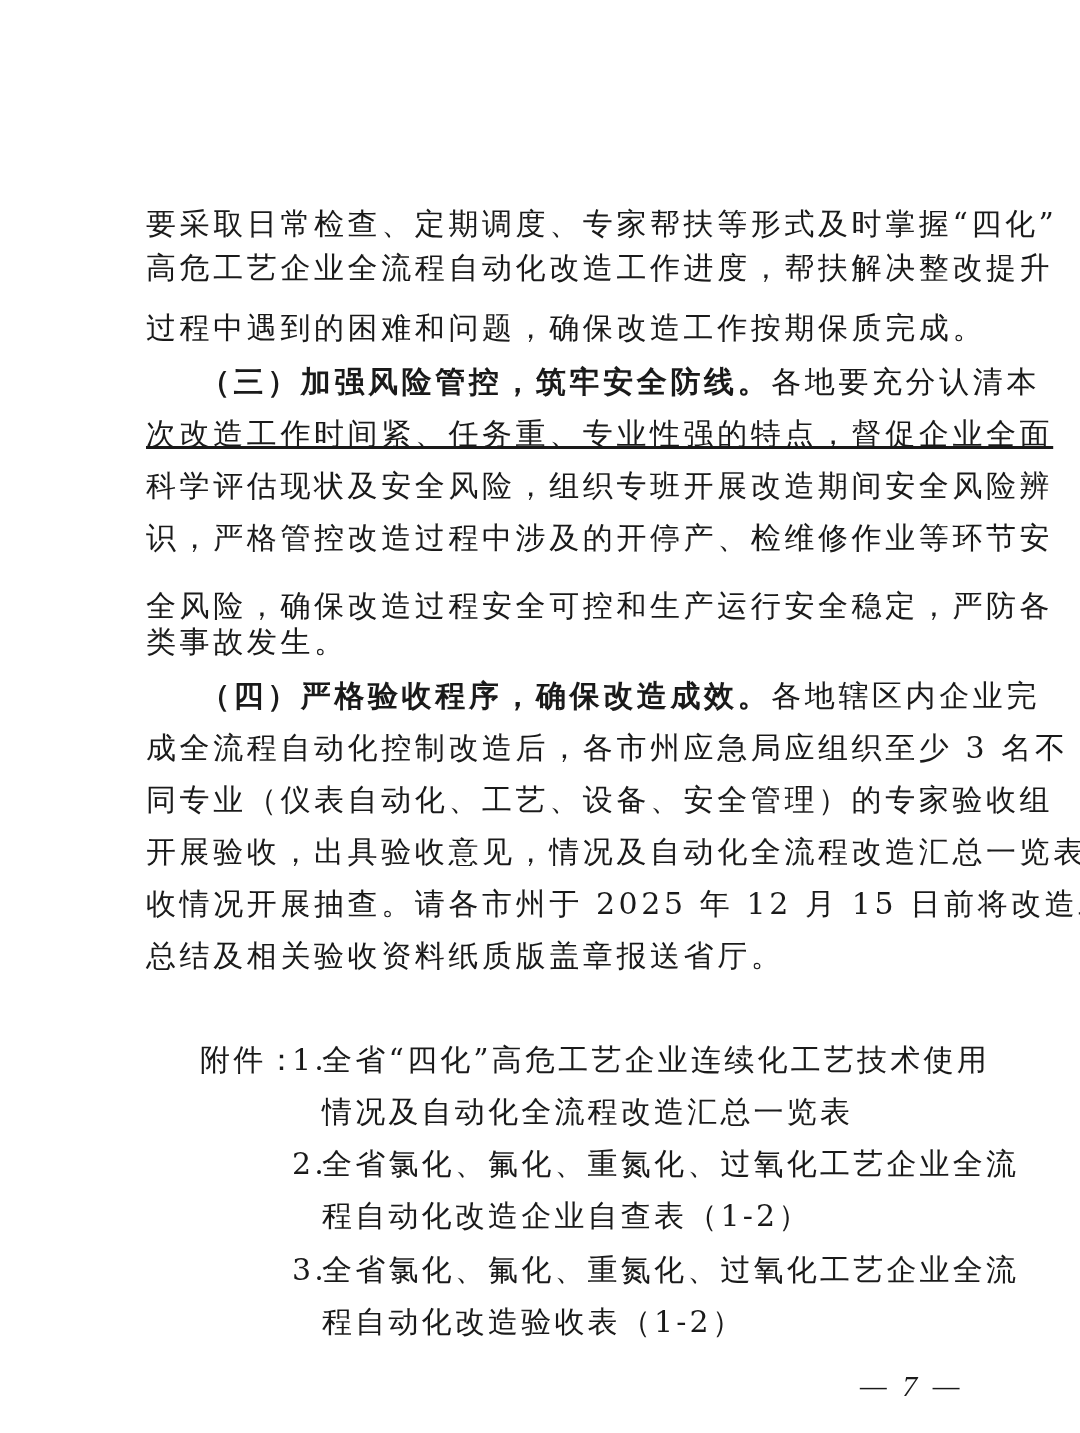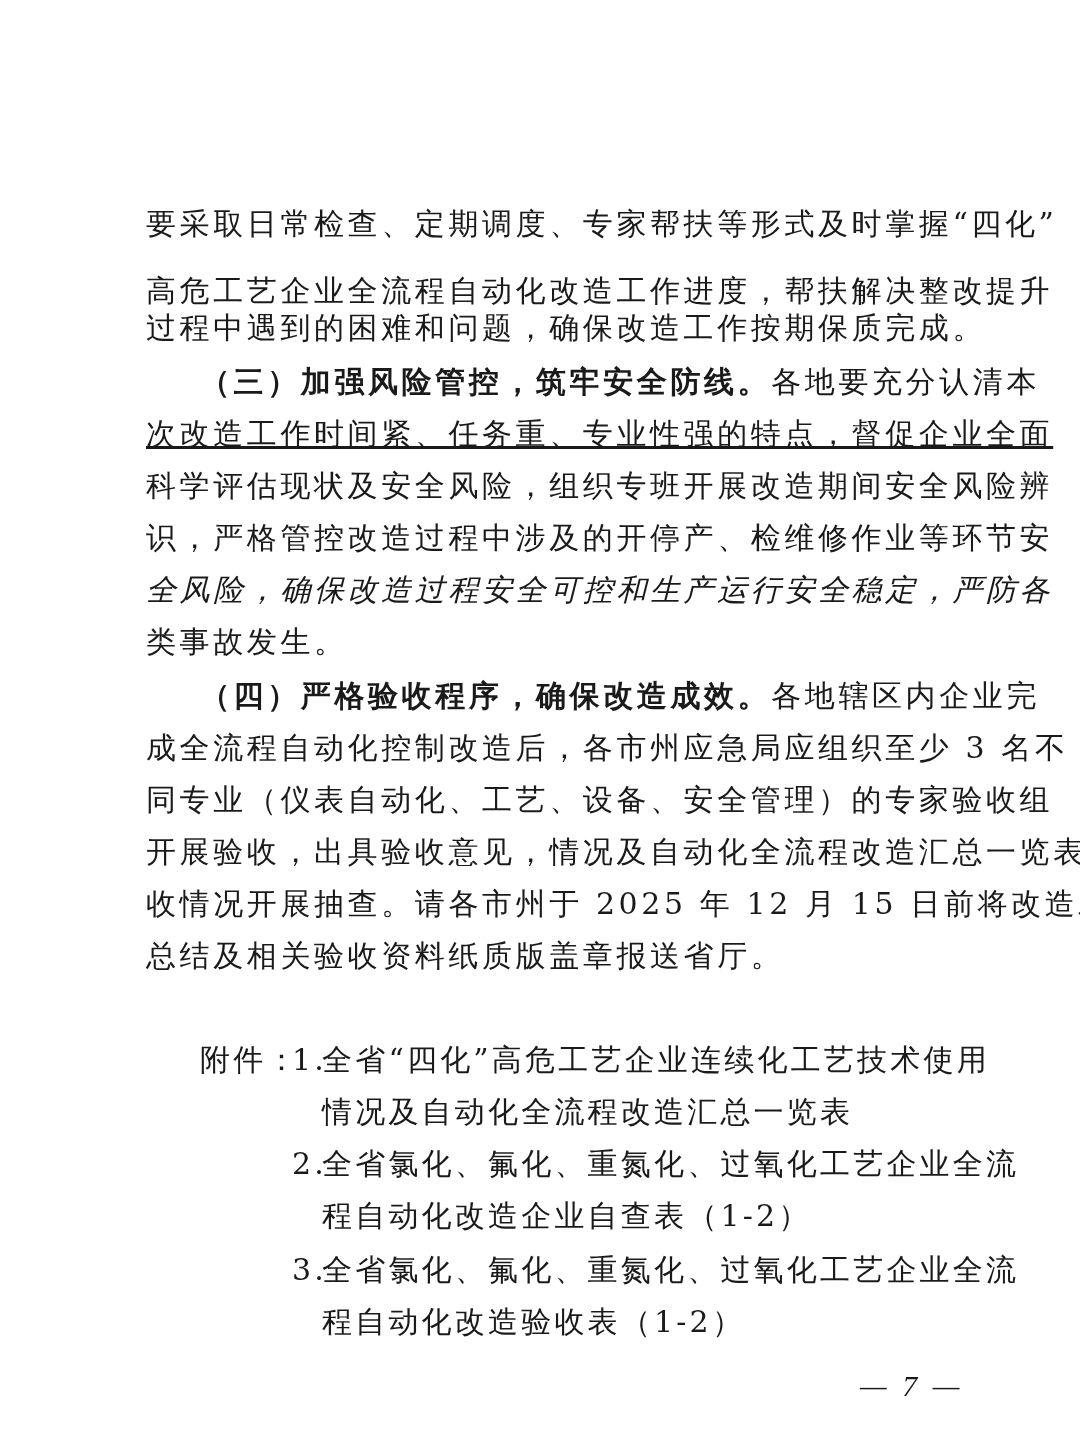--- a/index.html
+++ b/index.html
@@ -40,30 +40,30 @@
       font-style: italic;
       letter-spacing: 4px;
     }
   </style>
 </head>
 <body>
 
 <div class="page">
 
   <div class="line" style="top:204px;">要采取日常检查、定期调度、专家帮扶等形式及时掌握“四化”</div>
-  <div class="line" style="top:273px;font-family:Liberation Mono, monospace;">高危工艺企业全流程自动化改造工作进度，帮扶解决整改提升</div>
+  <div class="line" style="top:248px;">高危工艺企业全流程自动化改造工作进度，帮扶解决整改提升</div>
   <div class="line last" style="top:308px;">过程中遇到的困难和问题，确保改造工作按期保质完成。</div>
 
   <div class="line" style="top:362px; left:200px; width:746px;">
     <span class="heading">（三）加强风险管控，筑牢安全防线。</span><span>各地要充分认清本</span>
   </div>
   <div class="line" style="top:414px;text-decoration:underline;">次改造工作时间紧、任务重、专业性强的特点，督促企业全面</div>
   <div class="line" style="top:466px;">科学评估现状及安全风险，组织专班开展改造期间安全风险辨</div>
   <div class="line" style="top:518px;">识，严格管控改造过程中涉及的开停产、检维修作业等环节安</div>
-  <div class="line" style="top:570px;font-style:italic;">全风险，确保改造过程安全可控和生产运行安全稳定，严防各</div>
+  <div class="line" style="top:586px;">全风险，确保改造过程安全可控和生产运行安全稳定，严防各</div>
   <div class="line" style="top:676px; left:200px; width:746px;">
     <span class="heading">（四）严格验收程序，确保改造成效。</span><span>各地辖区内企业完</span>
   </div>
 
   <div class="line last" style="top:622px;">类事故发生。</div>
   <div class="line" style="top:728px;">成全流程自动化控制改造后，各市州应急局应组织至少 3 名不</div>
   <div class="line" style="top:780px;">同专业（仪表自动化、工艺、设备、安全管理）的专家验收组</div>
   <div class="line" style="top:832px;">开展验收，出具验收意见，情况及自动化全流程改造汇总一览表</div>
   <div class="line" style="top:884px;">收情况开展抽查。请各市州于 2025 年 12 月 15 日前将改造工作</div>
   <div class="line last" style="top:936px;">总结及相关验收资料纸质版盖章报送省厅。</div>

